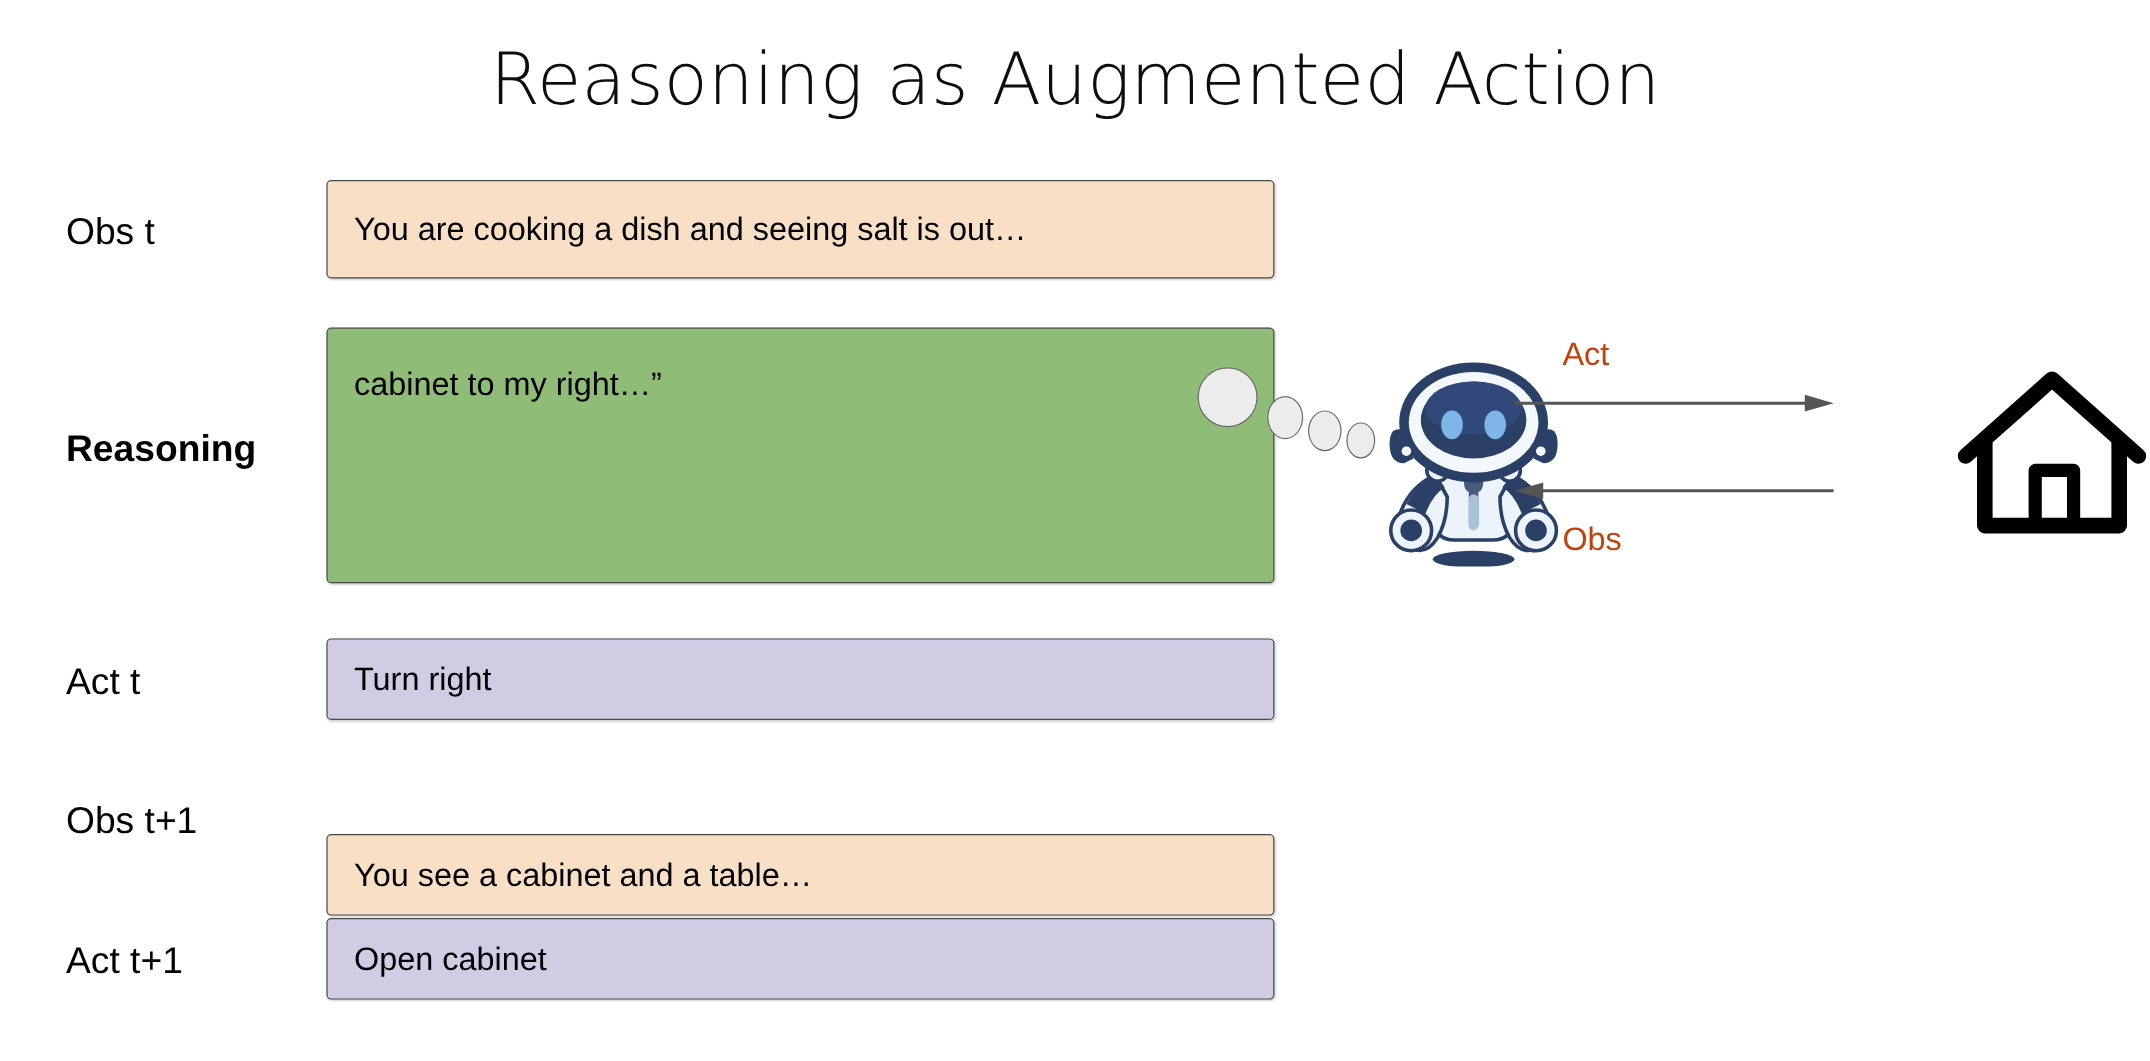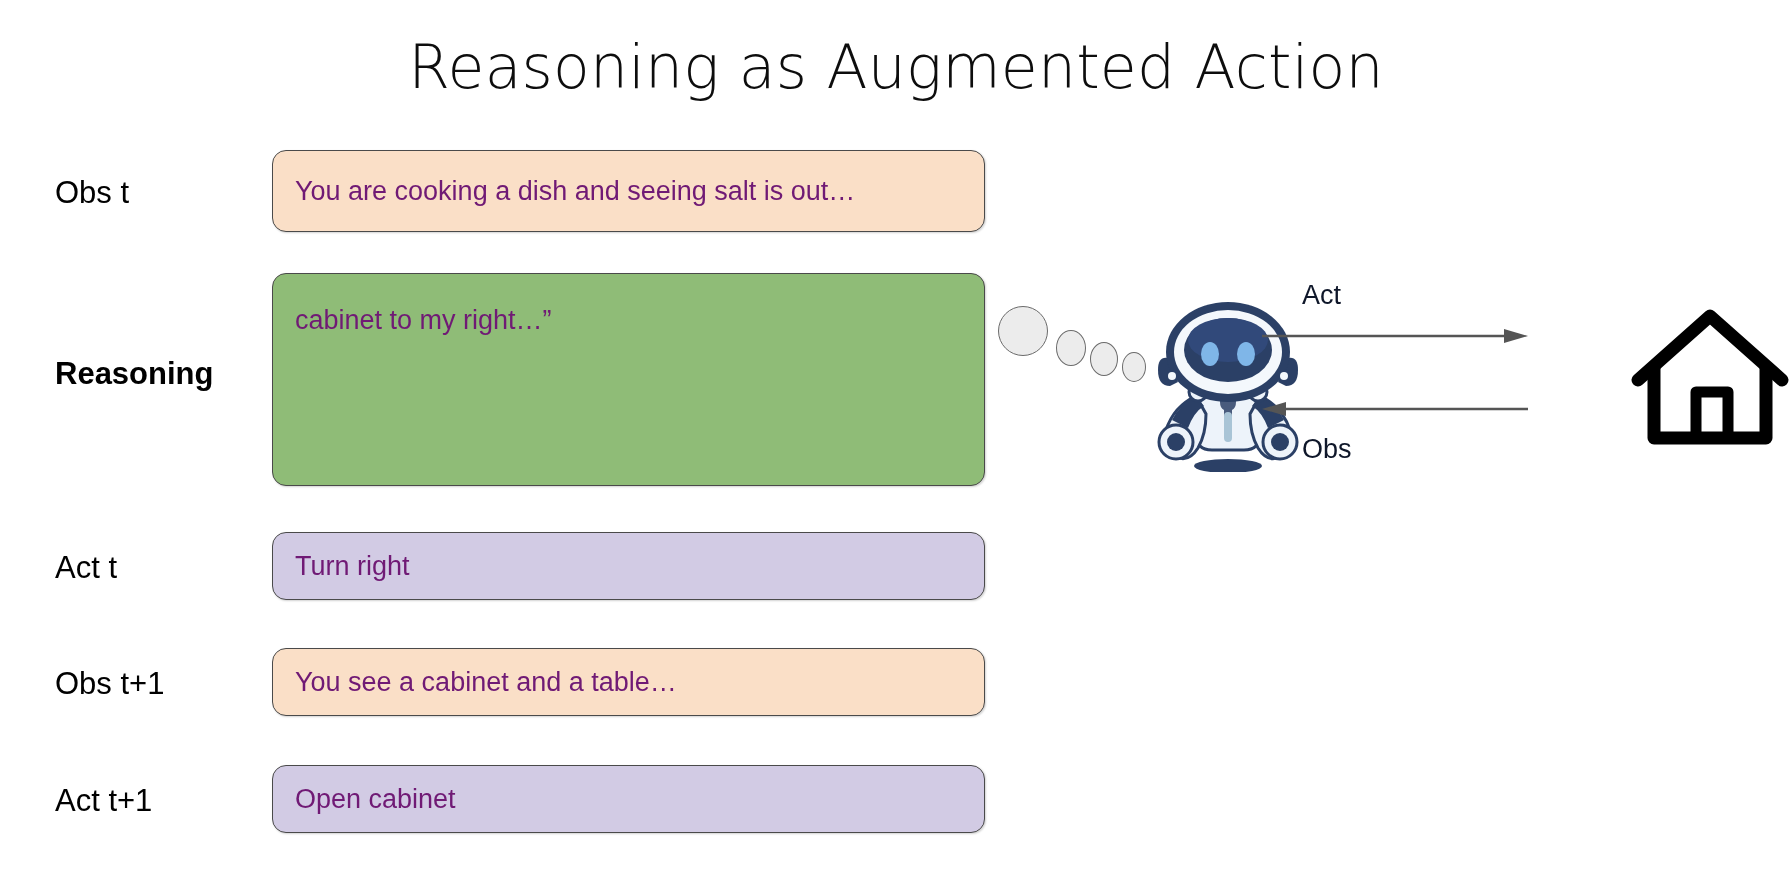--- a/index.html
+++ b/index.html
@@ -49,28 +49,28 @@
     font-size: 31px;
     color: #000000;
     line-height: 1.1;
   }
   .row-label.bold {
     font-weight: bold;
   }
   .bubble {
     position: absolute;
     left: 272px;
-    width: 713px;
+    width: 790px;
     box-sizing: border-box;
     border: 1.6px solid #4a4a4a;
-    border-radius: 14px;
+    border-radius: 4px;
     padding: 0 22px;
     font-size: 27px;
     line-height: 41px;
-    color: #701a75;
+    color: #000000;
     box-shadow: 1px 1px 2px rgba(0,0,0,0.18);
   }
   .bubble.obs   { background: #FADFC7; }
   .bubble.act   { background: #D2CBE4; }
   .bubble.reason{ background: #8FBC77; }
 
   
   #row-obs-t        { top: 0px; }
   #row-obs-t .bubble{ height: 82px; display: flex; align-items: center; }
   #row-obs-t .row-label { top: 26px; }
@@ -80,21 +80,21 @@
     height: 213px;
     padding-top: 26px;
   }
   #row-reasoning .row-label { top: 84px; }
 
   #row-act-t        { top: 382px; }
   #row-act-t .bubble{ height: 68px; display: flex; align-items: center; }
   #row-act-t .row-label { top: 19px; }
 
   #row-obs-t1        { top: 498px; }
-  #row-obs-t1 .bubble{ height: 68px; display: flex; align-items: center; }
+  #row-obs-t1 .bubble{ height: 68px; display: flex; align-items: center; margin-top: 47px; }
   #row-obs-t1 .row-label { top: 19px; }
 
   #row-act-t1        { top: 615px; }
   #row-act-t1 .bubble{ height: 68px; display: flex; align-items: center; }
   #row-act-t1 .row-label { top: 19px; }
 
   .reason-line { display: block; white-space: nowrap; }
 
   
   #diagram {
@@ -118,21 +118,21 @@
   #robot { position: absolute; left: 158px; top: 22px; width: 160px; height: 180px; }
   #house { position: absolute; left: 640px; top: 36px; width: 160px; height: 140px; }
 
   .flow-arrow { position: absolute; }
   #arrow-act { left: 270px; top: 55px; width: 270px; height: 22px; }
   #arrow-obs { left: 270px; top: 128px; width: 270px; height: 22px; }
 
   .flow-label {
     position: absolute;
     font-size: 27px;
-    color: #0f172a;
+    color: #c2410c;
     line-height: 1;
     text-align: right;
   }
   #label-act { left: 312px; top: 12px; }
   #label-obs { left: 312px; top: 166px; }
 </style>
 </head>
 <body>
 
 <div id="slide-title">Reasoning as Augmented Action</div>

